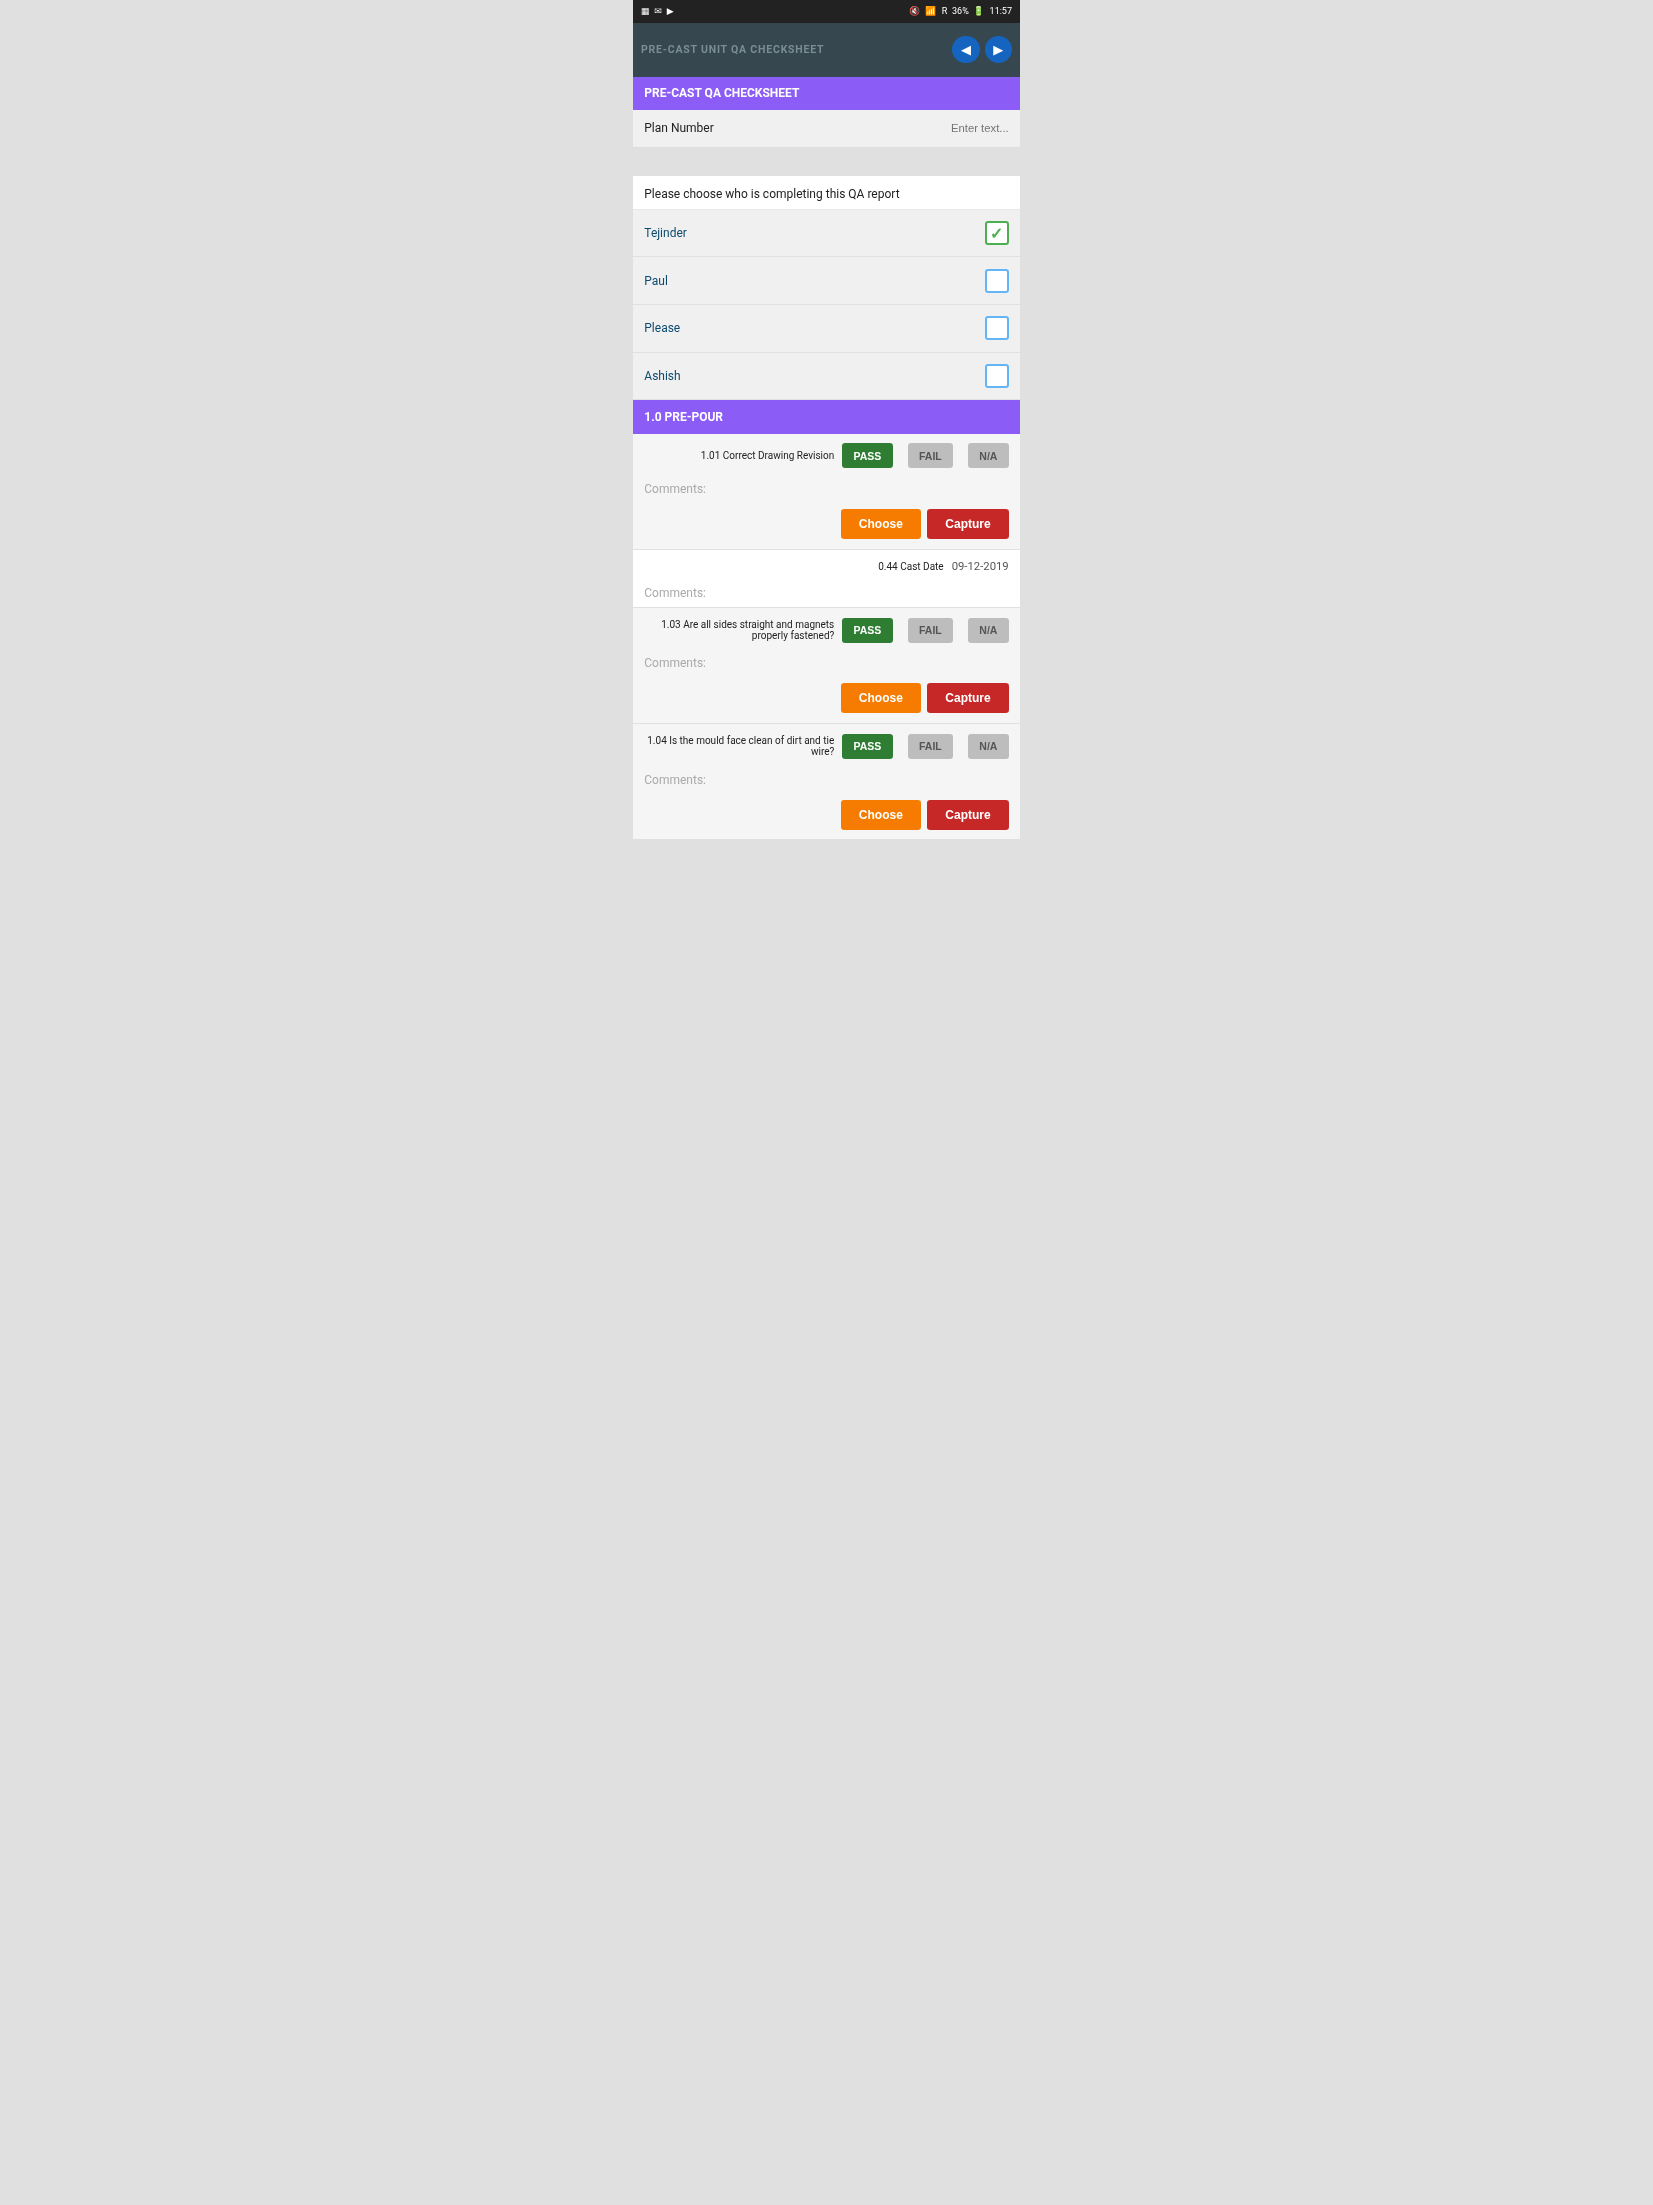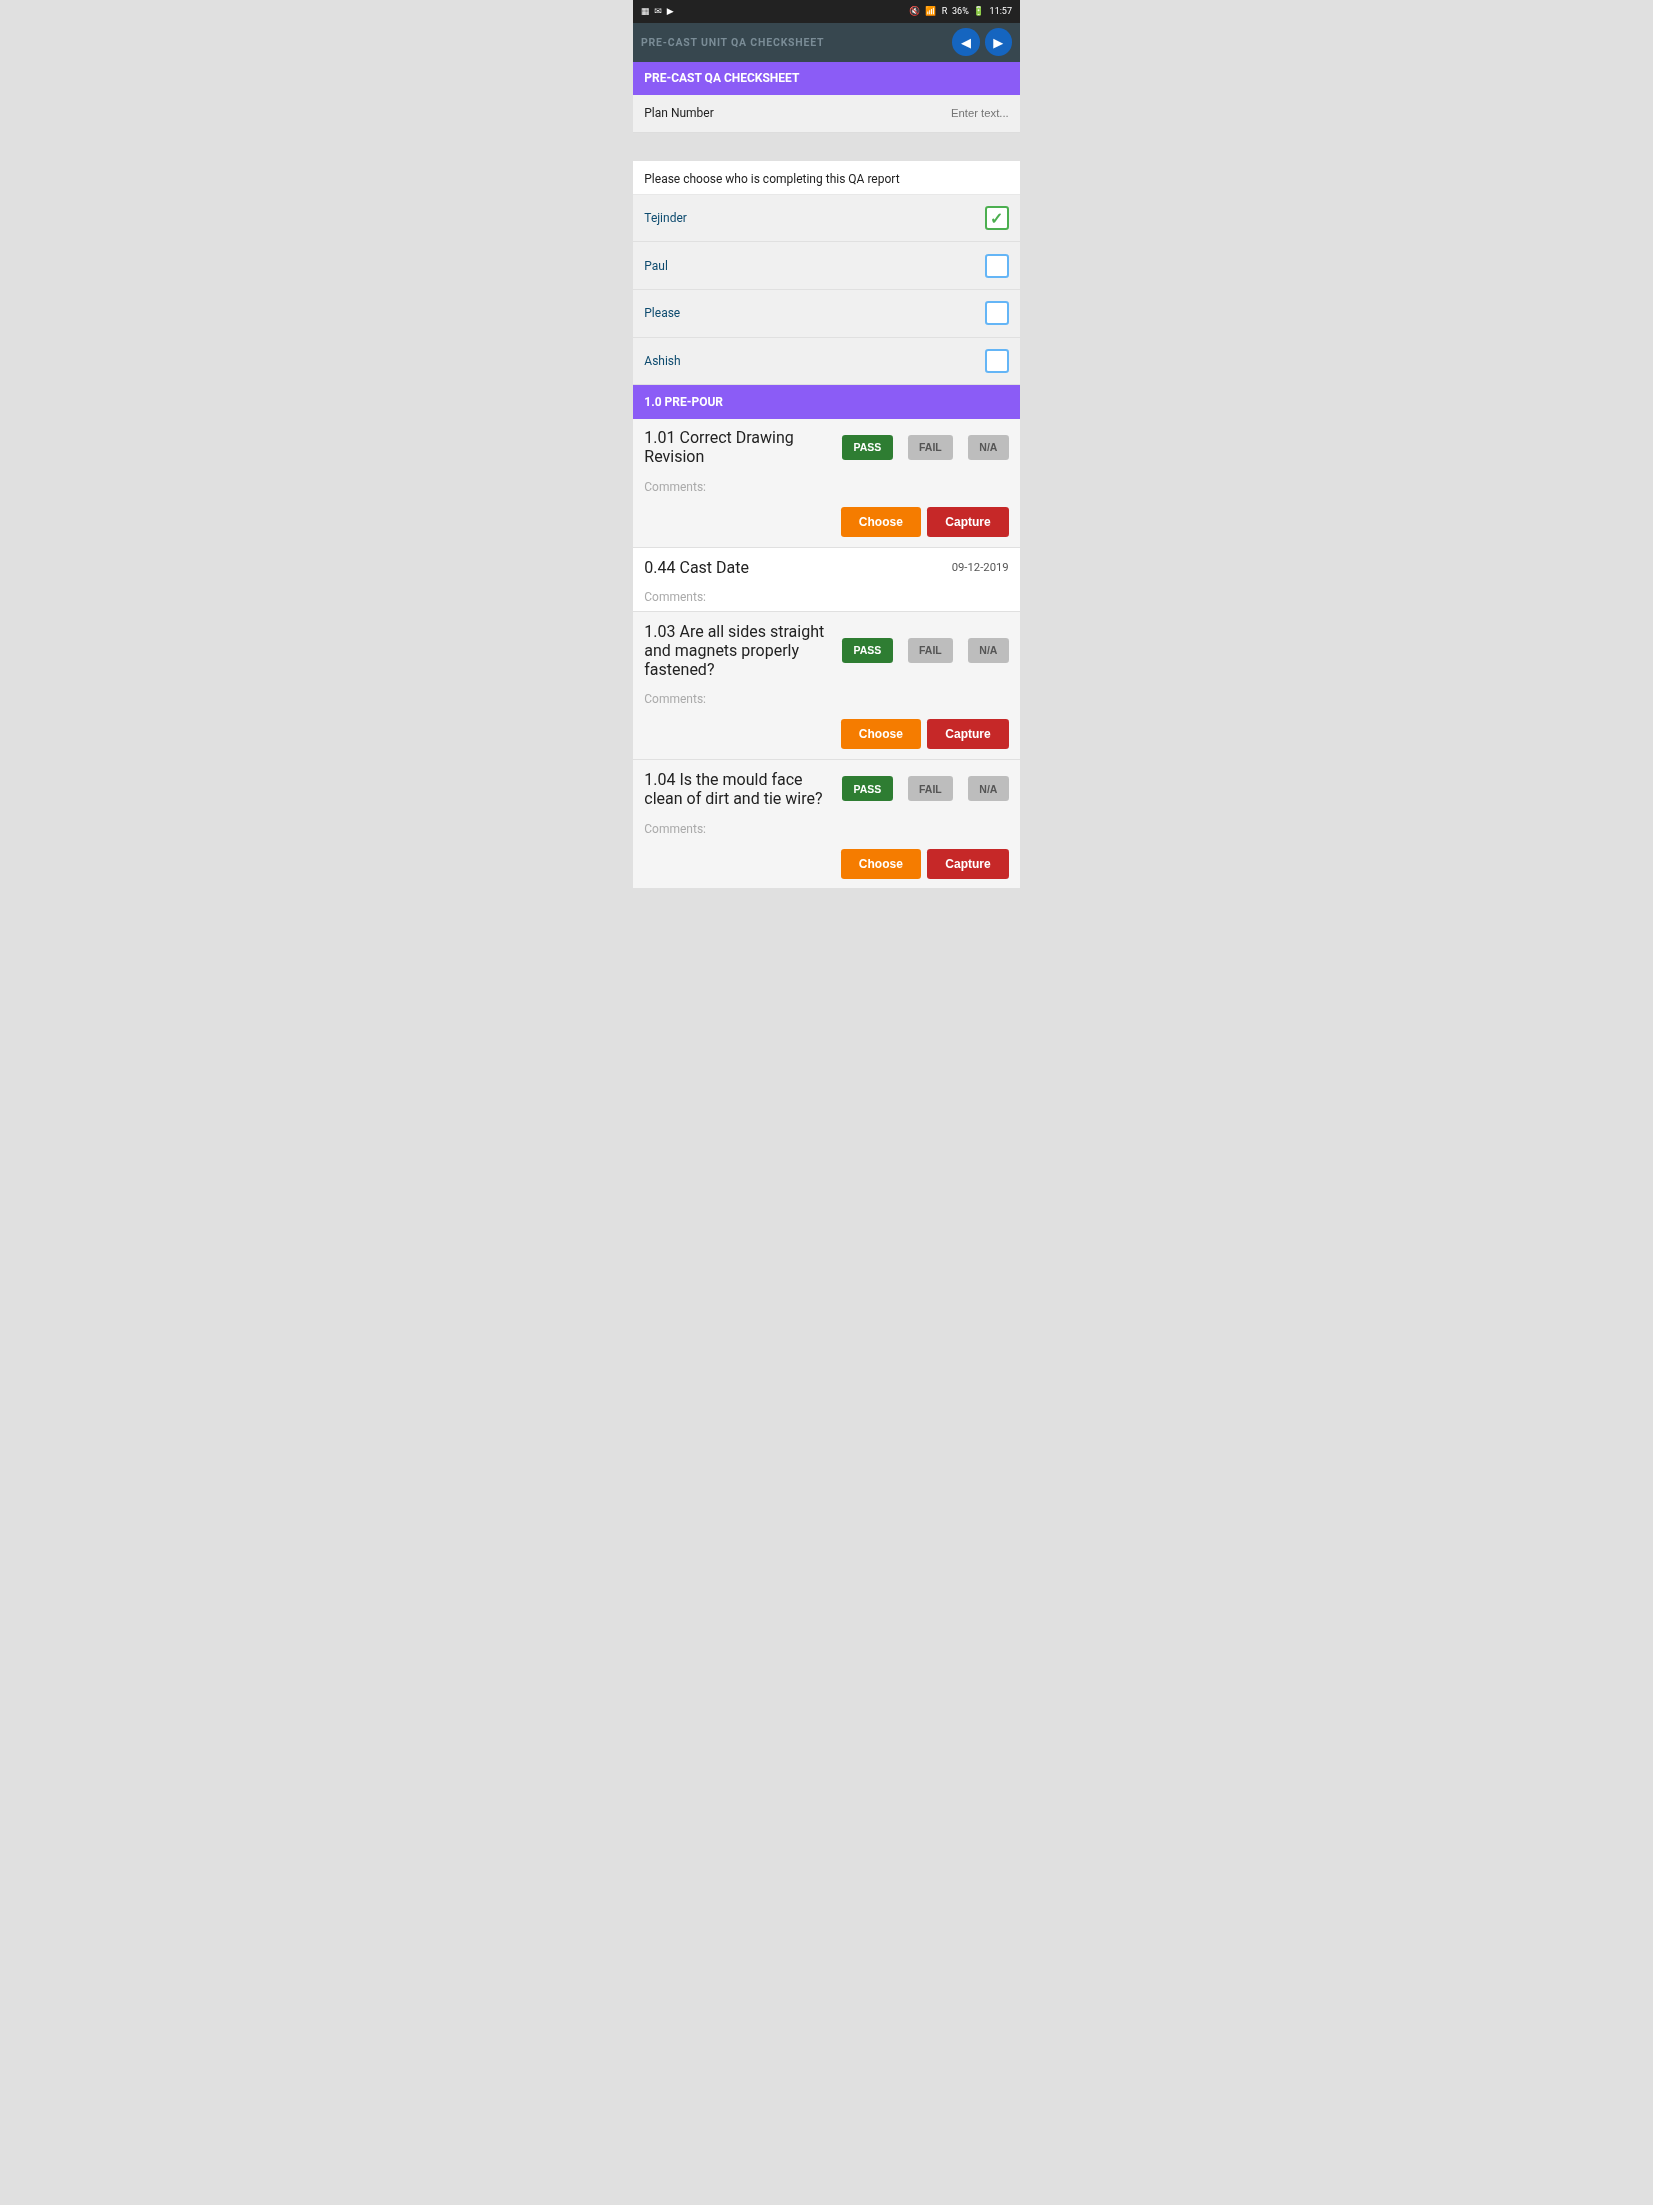--- a/index.html
+++ b/index.html
@@ -28,21 +28,21 @@
     .status-bar-left { display: flex; gap: 4.8px; align-items: center; }
     .status-bar-right { display: flex; gap: 4.8px; align-items: center; font-size: 9px; }
 
     
     .top-nav {
       background: #37474f;
       display: flex;
       align-items: center;
       justify-content: space-between;
       padding: 6.5px 8px;
-      height: 39px;
+      height: 54px;
     }
     .top-nav-title {
       color: #7a8c96;
       font-size: 10.5px;
       font-weight: bold;
       letter-spacing: 0.8px;
       text-transform: uppercase;
       flex: 1;
     }
     .nav-buttons { display: flex; gap: 4.8px; }
@@ -139,24 +139,25 @@
       background: #f5f5f5;
       border-bottom: 0.8px solid #e0e0e0;
     }
     .check-item-header {
       display: flex;
       align-items: center;
       justify-content: space-between;
       padding: 9.7px 11.3px;
     }
     .check-item-label {
-      font-size: 16px;
+      font-size: 10px;
       color: #222;
       flex: 1;
       padding-right: 8px;
+      text-align: right;
     }
     .check-item-value {
       font-size: 11.3px;
       color: #555;
     }
     .pass-fail-group {
       display: flex;
       gap: 15px;
       justify-content: center;
     }

